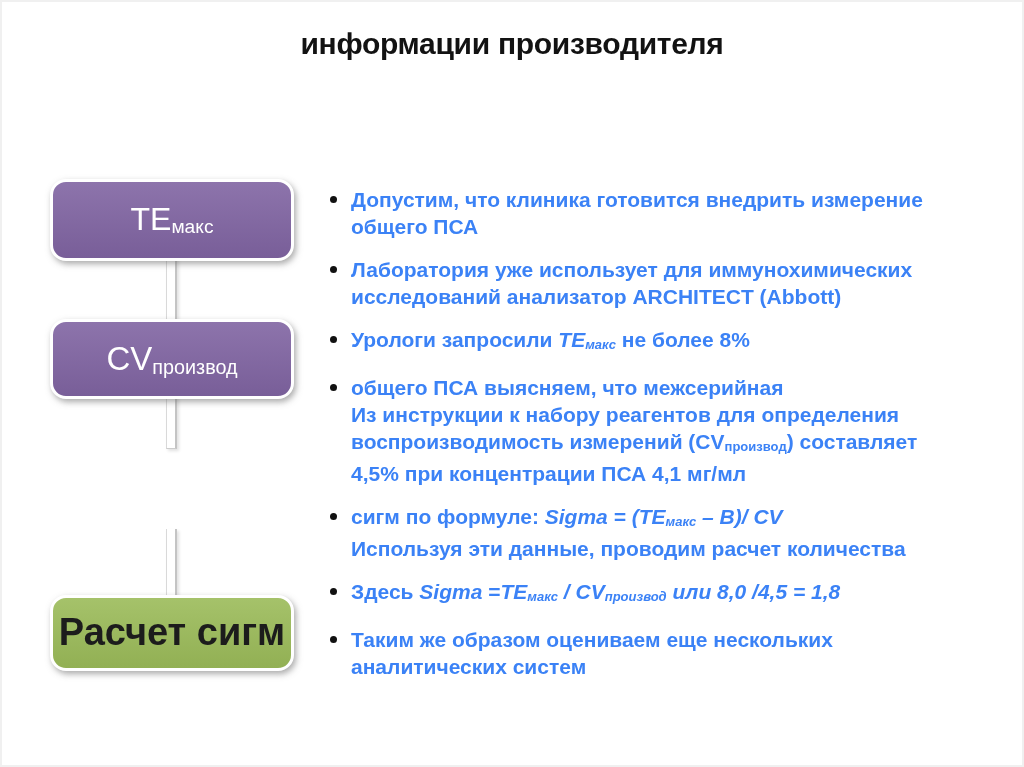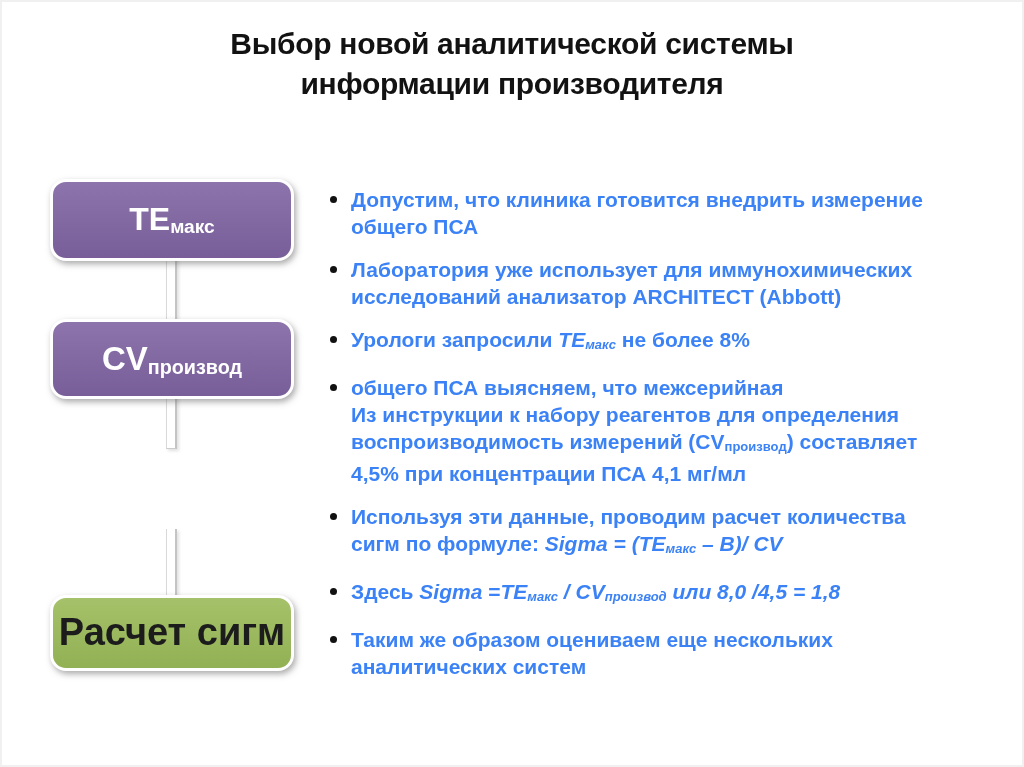--- a/index.html
+++ b/index.html
@@ -60,21 +60,21 @@
     border-radius: 16px;
     border: 3px solid #ffffff;
     box-shadow: 2px 3px 6px rgba(100,100,100,0.55);
     display: flex;
     flex-direction: column;
     align-items: center;
     justify-content: center;
     z-index: 2;
     background-image: linear-gradient(rgba(255,255,255,0.10), rgba(0,0,0,0.06));
   }
-  .node .nline { font-weight: bold; text-align: center; line-height: 1.15; }
+  .node .nline { font-weight: normal; text-align: center; line-height: 1.15; }
   .node-0 { top: 0;     height: 82px; }
   .node-1 { top: 140px; height: 80px; }
   .node-2 { top: 260px; height: 98px; }
   .node-3 { top: 416px; height: 76px; }
 
   .node-0 .nline { font-size: 32px; }
   .node-1 .nline { font-size: 33px; }
   .node-2 .nline { font-size: 24px; }
   .node-2 .nline:nth-child(2) { font-size: 31px; margin-top: 2px; }
   .node-3 .nline { font-size: 38px; font-weight: bold; }
@@ -111,21 +111,20 @@
   .bullets .bline { white-space: nowrap; }
   .bullets .seg.i { font-style: italic; }
   .bullets .seg.sub { font-size: 0.62em; vertical-align: -0.16em; }
 </style>
 </head>
 <body>
 
 <div class="slide">
 
   <div class="title">
-    <div class="title-line">Выбор новой аналитической системы</div>
     <div class="title-line">информации производителя</div>
   </div>
 
   <div class="flow">
     <div class="conn conn-0"></div>
     <div class="conn conn-1"></div>
     <div class="conn conn-2"></div>
     <div class="node node-0" style="background-color: rgb(128, 100, 162); color: rgb(255, 255, 255);">
         <div class="nline"><span class="seg">ТЕ</span><span class="seg sub">макс</span></div>
       </div>
@@ -149,22 +148,22 @@
       <li>
         <div class="bline"><span class="seg">Урологи запросили </span><span class="seg i">ТЕ</span><span class="seg i sub">макс</span><span class="seg">  не более 8%</span></div>
       </li>
       <li>
         <div class="bline"><span class="seg">общего ПСА выясняем, что межсерийная</span></div>
         <div class="bline"><span class="seg">Из инструкции к набору реагентов для определения</span></div>
         <div class="bline"><span class="seg">воспроизводимость измерений (CV</span><span class="seg sub">производ</span><span class="seg">) составляет</span></div>
         <div class="bline"><span class="seg">4,5% при концентрации ПСА 4,1 мг/мл</span></div>
       </li>
       <li>
+        <div class="bline"><span class="seg">сигм по формуле:  </span><span class="seg i">Sigma = (ТЕ</span><span class="seg i sub">макс</span><span class="seg i"> – B)/ CV</span></div>
         <div class="bline"><span class="seg">Используя эти данные, проводим расчет количества</span></div>
-        <div class="bline"><span class="seg">сигм по формуле:  </span><span class="seg i">Sigma = (ТЕ</span><span class="seg i sub">макс</span><span class="seg i"> – B)/ CV</span></div>
       </li>
       <li>
         <div class="bline"><span class="seg">Здесь </span><span class="seg i">Sigma</span><span class="seg"> =</span><span class="seg i">ТЕ</span><span class="seg i sub">макс</span><span class="seg i"> / CV</span><span class="seg i sub">производ</span><span class="seg i"> или 8,0 /4,5 = 1,8</span></div>
       </li>
       <li>
         <div class="bline"><span class="seg">Таким же образом оцениваем еще нескольких</span></div>
         <div class="bline"><span class="seg">аналитических систем</span></div>
       </li>
     </ul>
 

